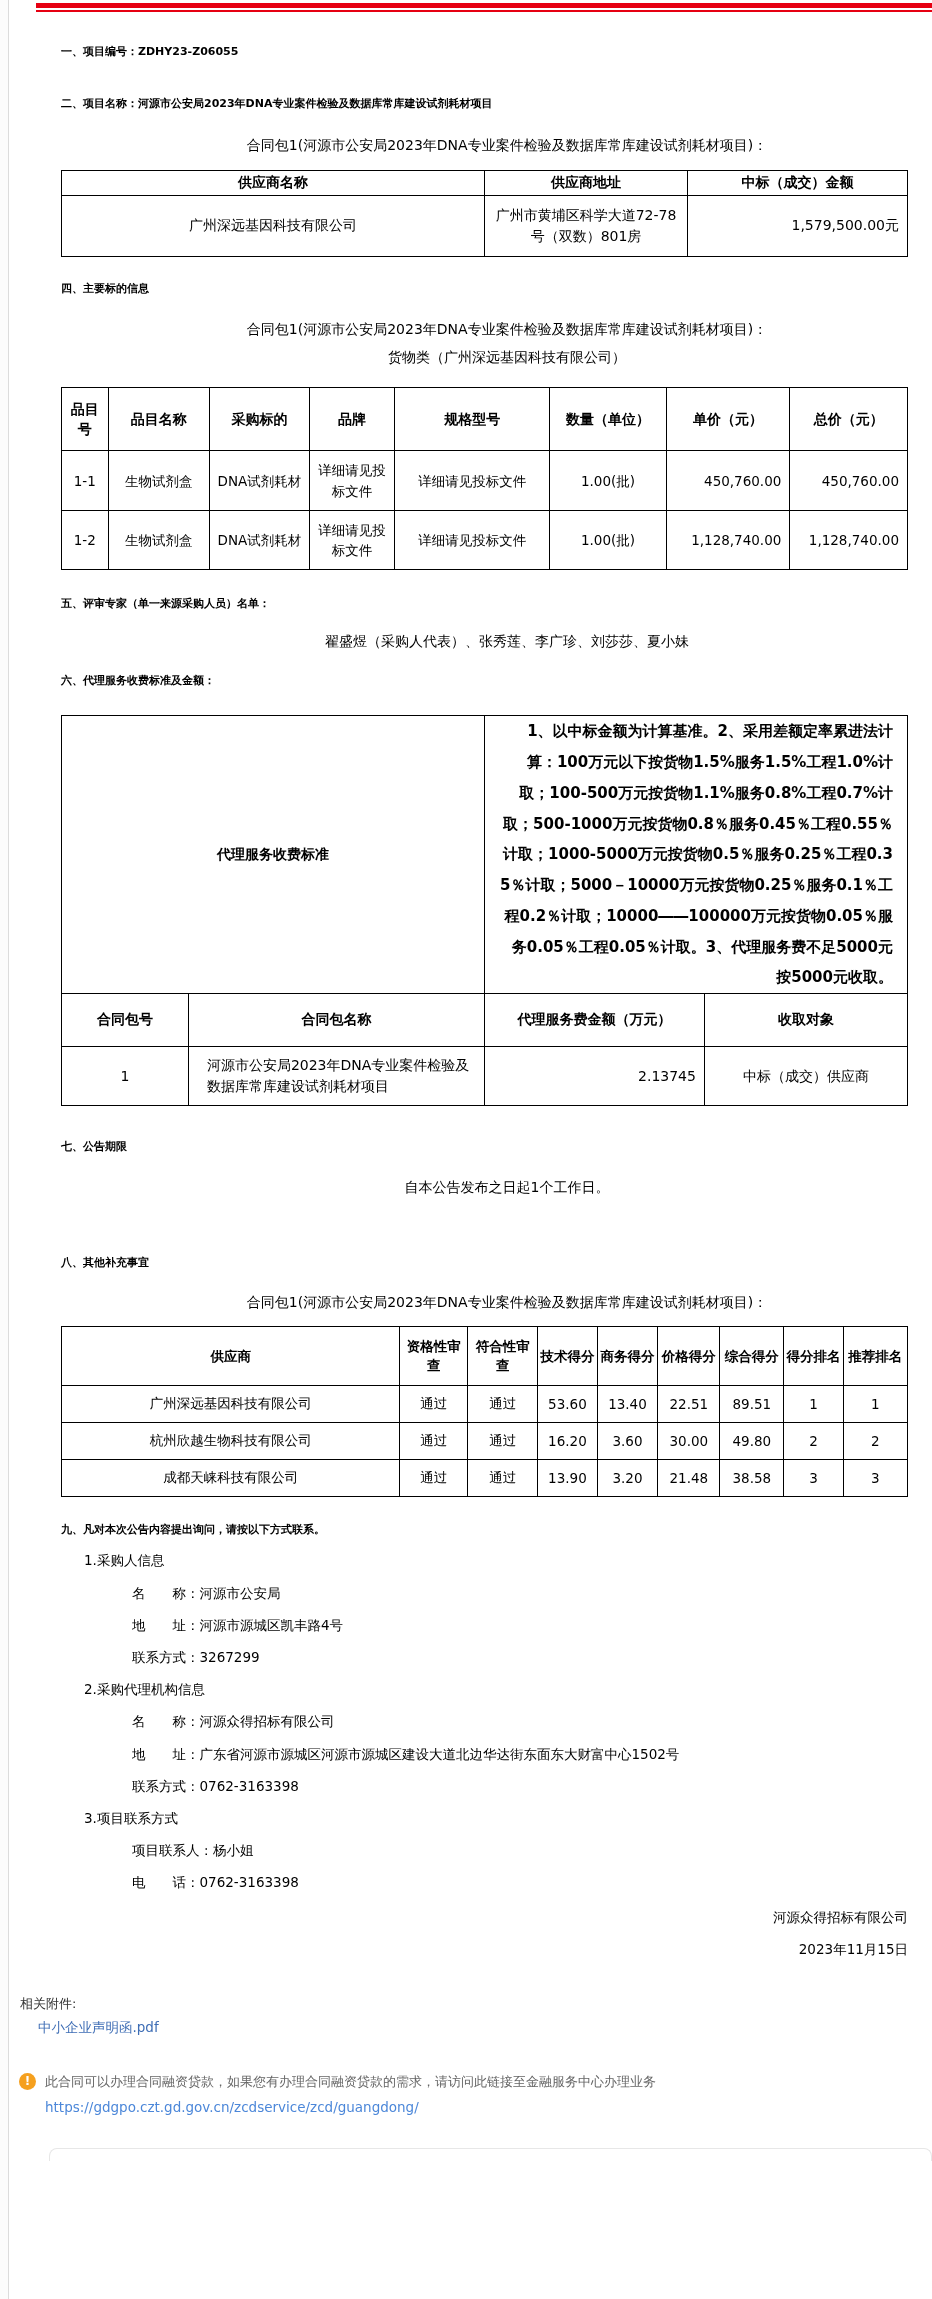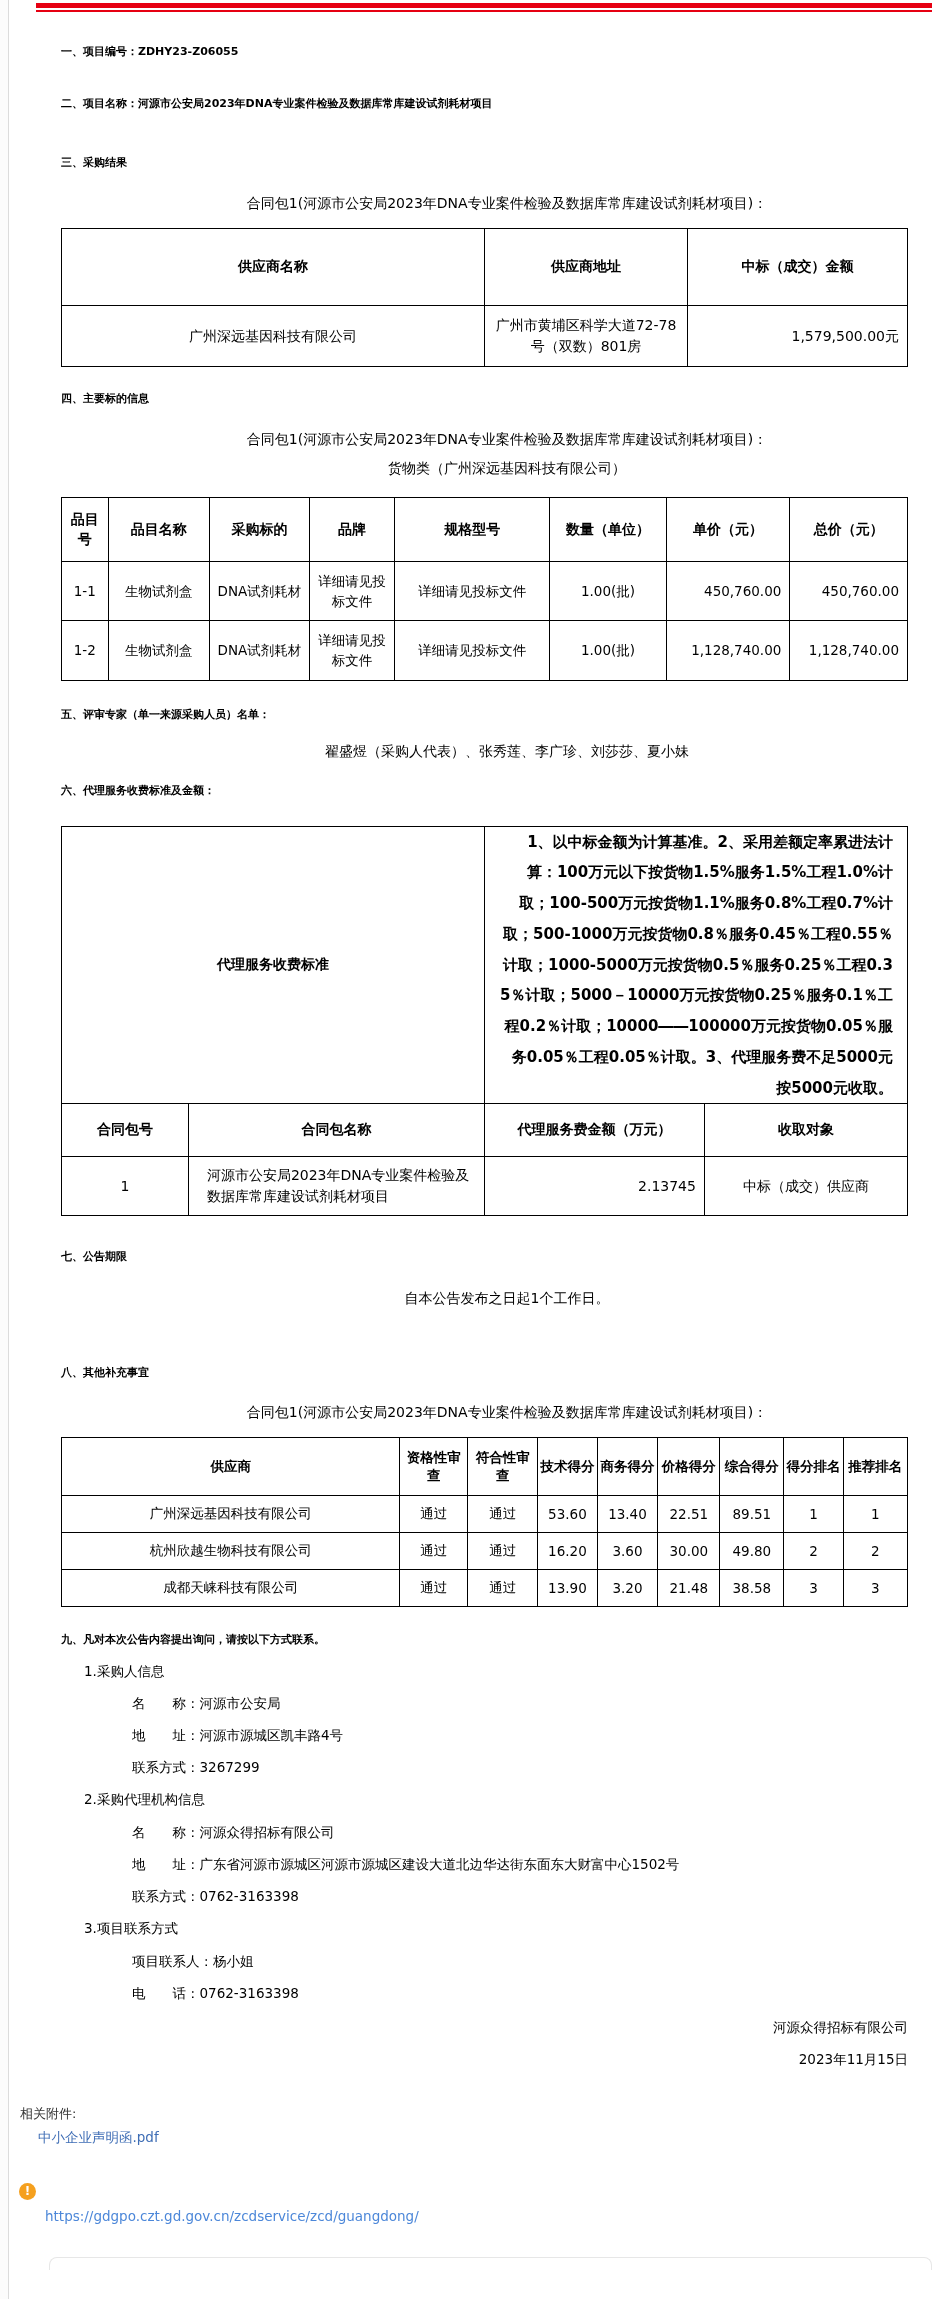--- a/index.html
+++ b/index.html
@@ -19,21 +19,21 @@
   .rule-bar { height:5px; background:#e60012; }
   .rule-line { height:2px; background:#e60012; margin-top:2px; }
   .content { padding-left:52px; padding-right:24px; }
   .sec-h { font-size:11px; font-weight:700; margin:0; line-height:1.3; }
   .para { font-size:14px; margin:0; line-height:1.45; }
   .ind { padding-left:45px;text-align:center; }
   table { border-collapse:collapse; width:100%; table-layout:fixed; }
   th, td { border:1px solid #000; font-size:14px; word-break:break-all; }
   th { font-weight:700; text-align:center; }
   td { text-align:center; font-weight:400; }
-  .t1 th { padding:29px 4px; }
+  .t1 th { padding:3px 4px; }
   .t1 td { padding:9px 6px; line-height:1.5; }
   .t2 th { padding:11px 3px; line-height:1.45; }
   .t2 td { padding:9px 3px; line-height:1.5; font-size:13.5px; }
   .t3 th { padding:17px 4px; }
   .t3 td { padding:8px 6px; line-height:1.5; }
   .t3 .std-label { font-weight:700; padding:8px 10px; }
   .t3 .std-text { font-weight:700; text-align:right; font-size:15px; line-height:2.05; padding:0 14px; }
   .t3 .pkg-name { text-align:left; padding-left:18px; }
   .t3 .fee-amount { text-align:right; padding-right:8px; }
   .t4 th { padding:10px 2px; line-height:1.4; font-size:13.5px; }
@@ -68,21 +68,20 @@
     <div class="rule-bar"></div>
     <div class="rule-line"></div>
   </div>
 
   <div class="content">
 
     <p class="sec-h" style="margin-top:33px">一、项目编号：ZDHY23-Z06055</p>
 
     <p class="sec-h" style="margin-top:38px">二、项目名称：河源市公安局2023年DNA专业案件检验及数据库常库建设试剂耗材项目</p>
 
-    <p class="sec-h" style="margin-top:44px">三、采购结果</p>
 
     <p class="para ind" style="margin-top:23px">合同包1(河源市公安局2023年DNA专业案件检验及数据库常库建设试剂耗材项目)：</p>
 
     <table class="t1" style="margin-top:15px">
       <colgroup>
           <col style="width:50%">
           <col style="width:24%">
           <col style="width:26%">
         </colgroup>
       <tbody>
@@ -272,19 +271,20 @@
   </div>
 
   <div style="margin-top:37px">
     <div class="attach-label">相关附件:</div>
     <a class="attach-link" style="margin-top:6px">中小企业声明函.pdf</a>
   </div>
 
   <div style="margin-top:36px">
     <div class="notice">
       <span class="warn-ic">!</span>
+      <span class="notice-text">此合同可以办理合同融资贷款，如果您有办理合同融资贷款的需求，请访问此链接至金融服务中心办理业务</span>
     </div>
     <a class="notice-link">https://gdgpo.czt.gd.gov.cn/zcdservice/zcd/guangdong/</a>
   </div>
 
   <div class="bottom-card"></div>
 
 </div>
 
 </body></html>

